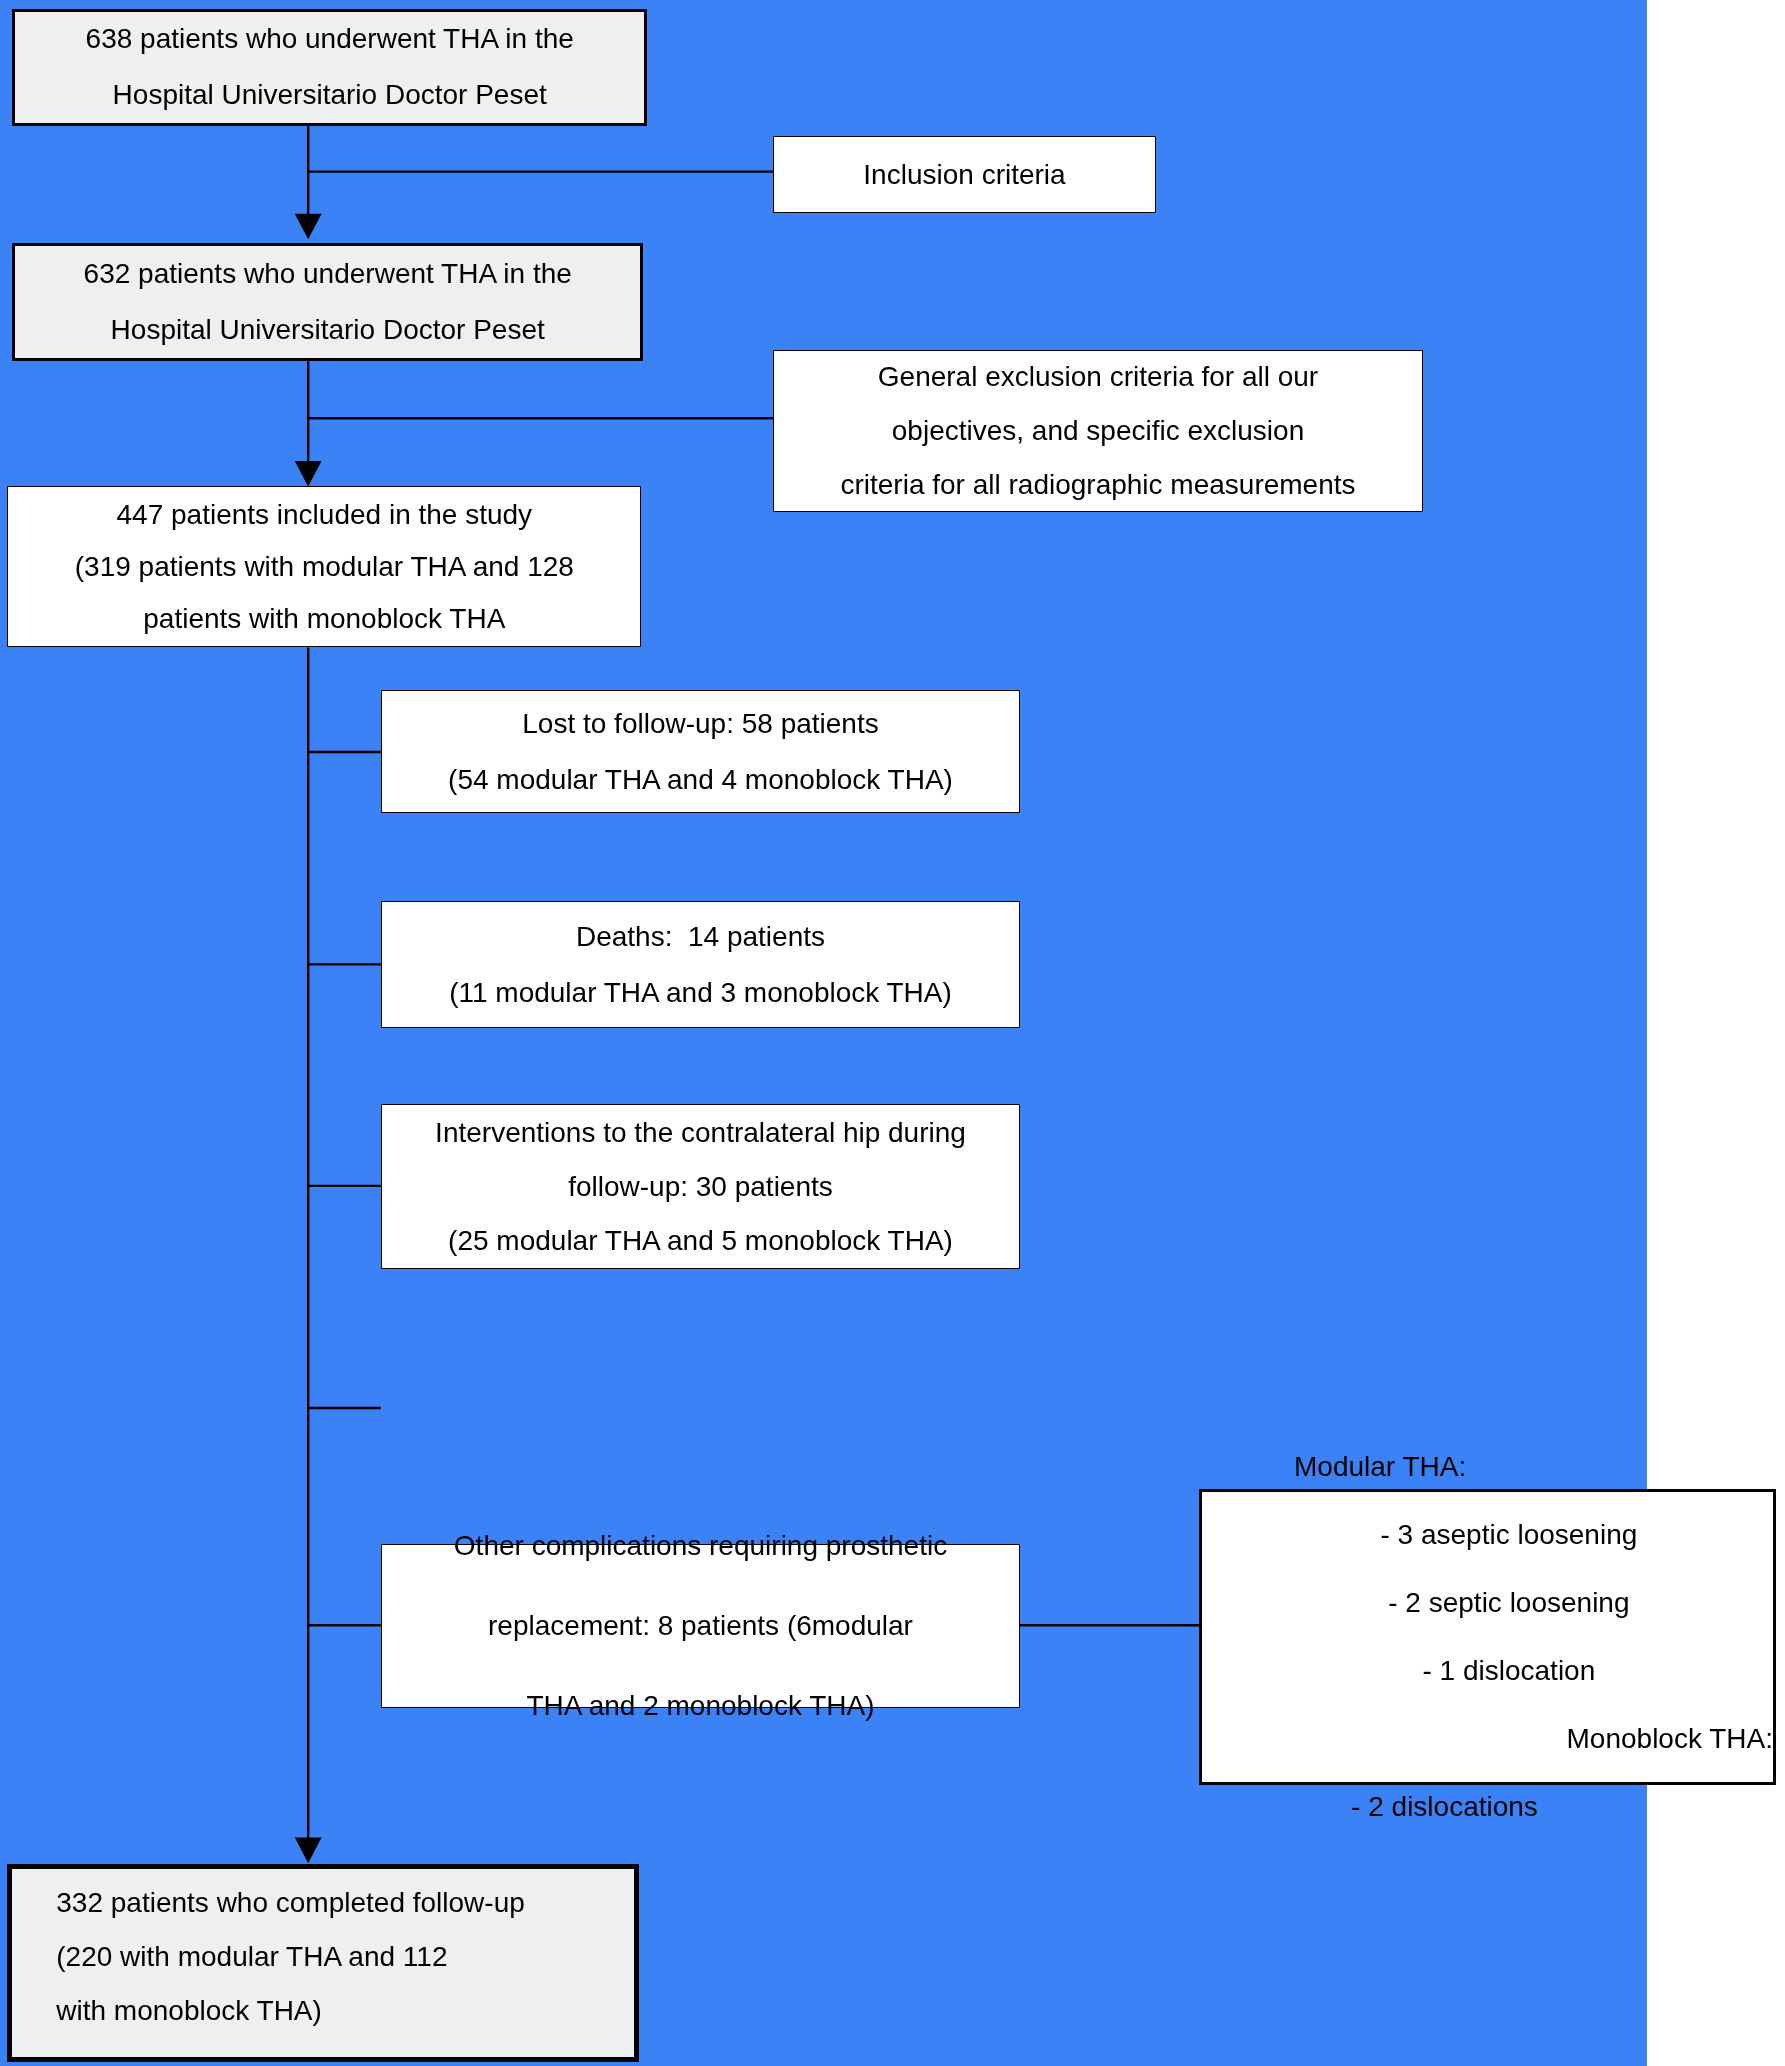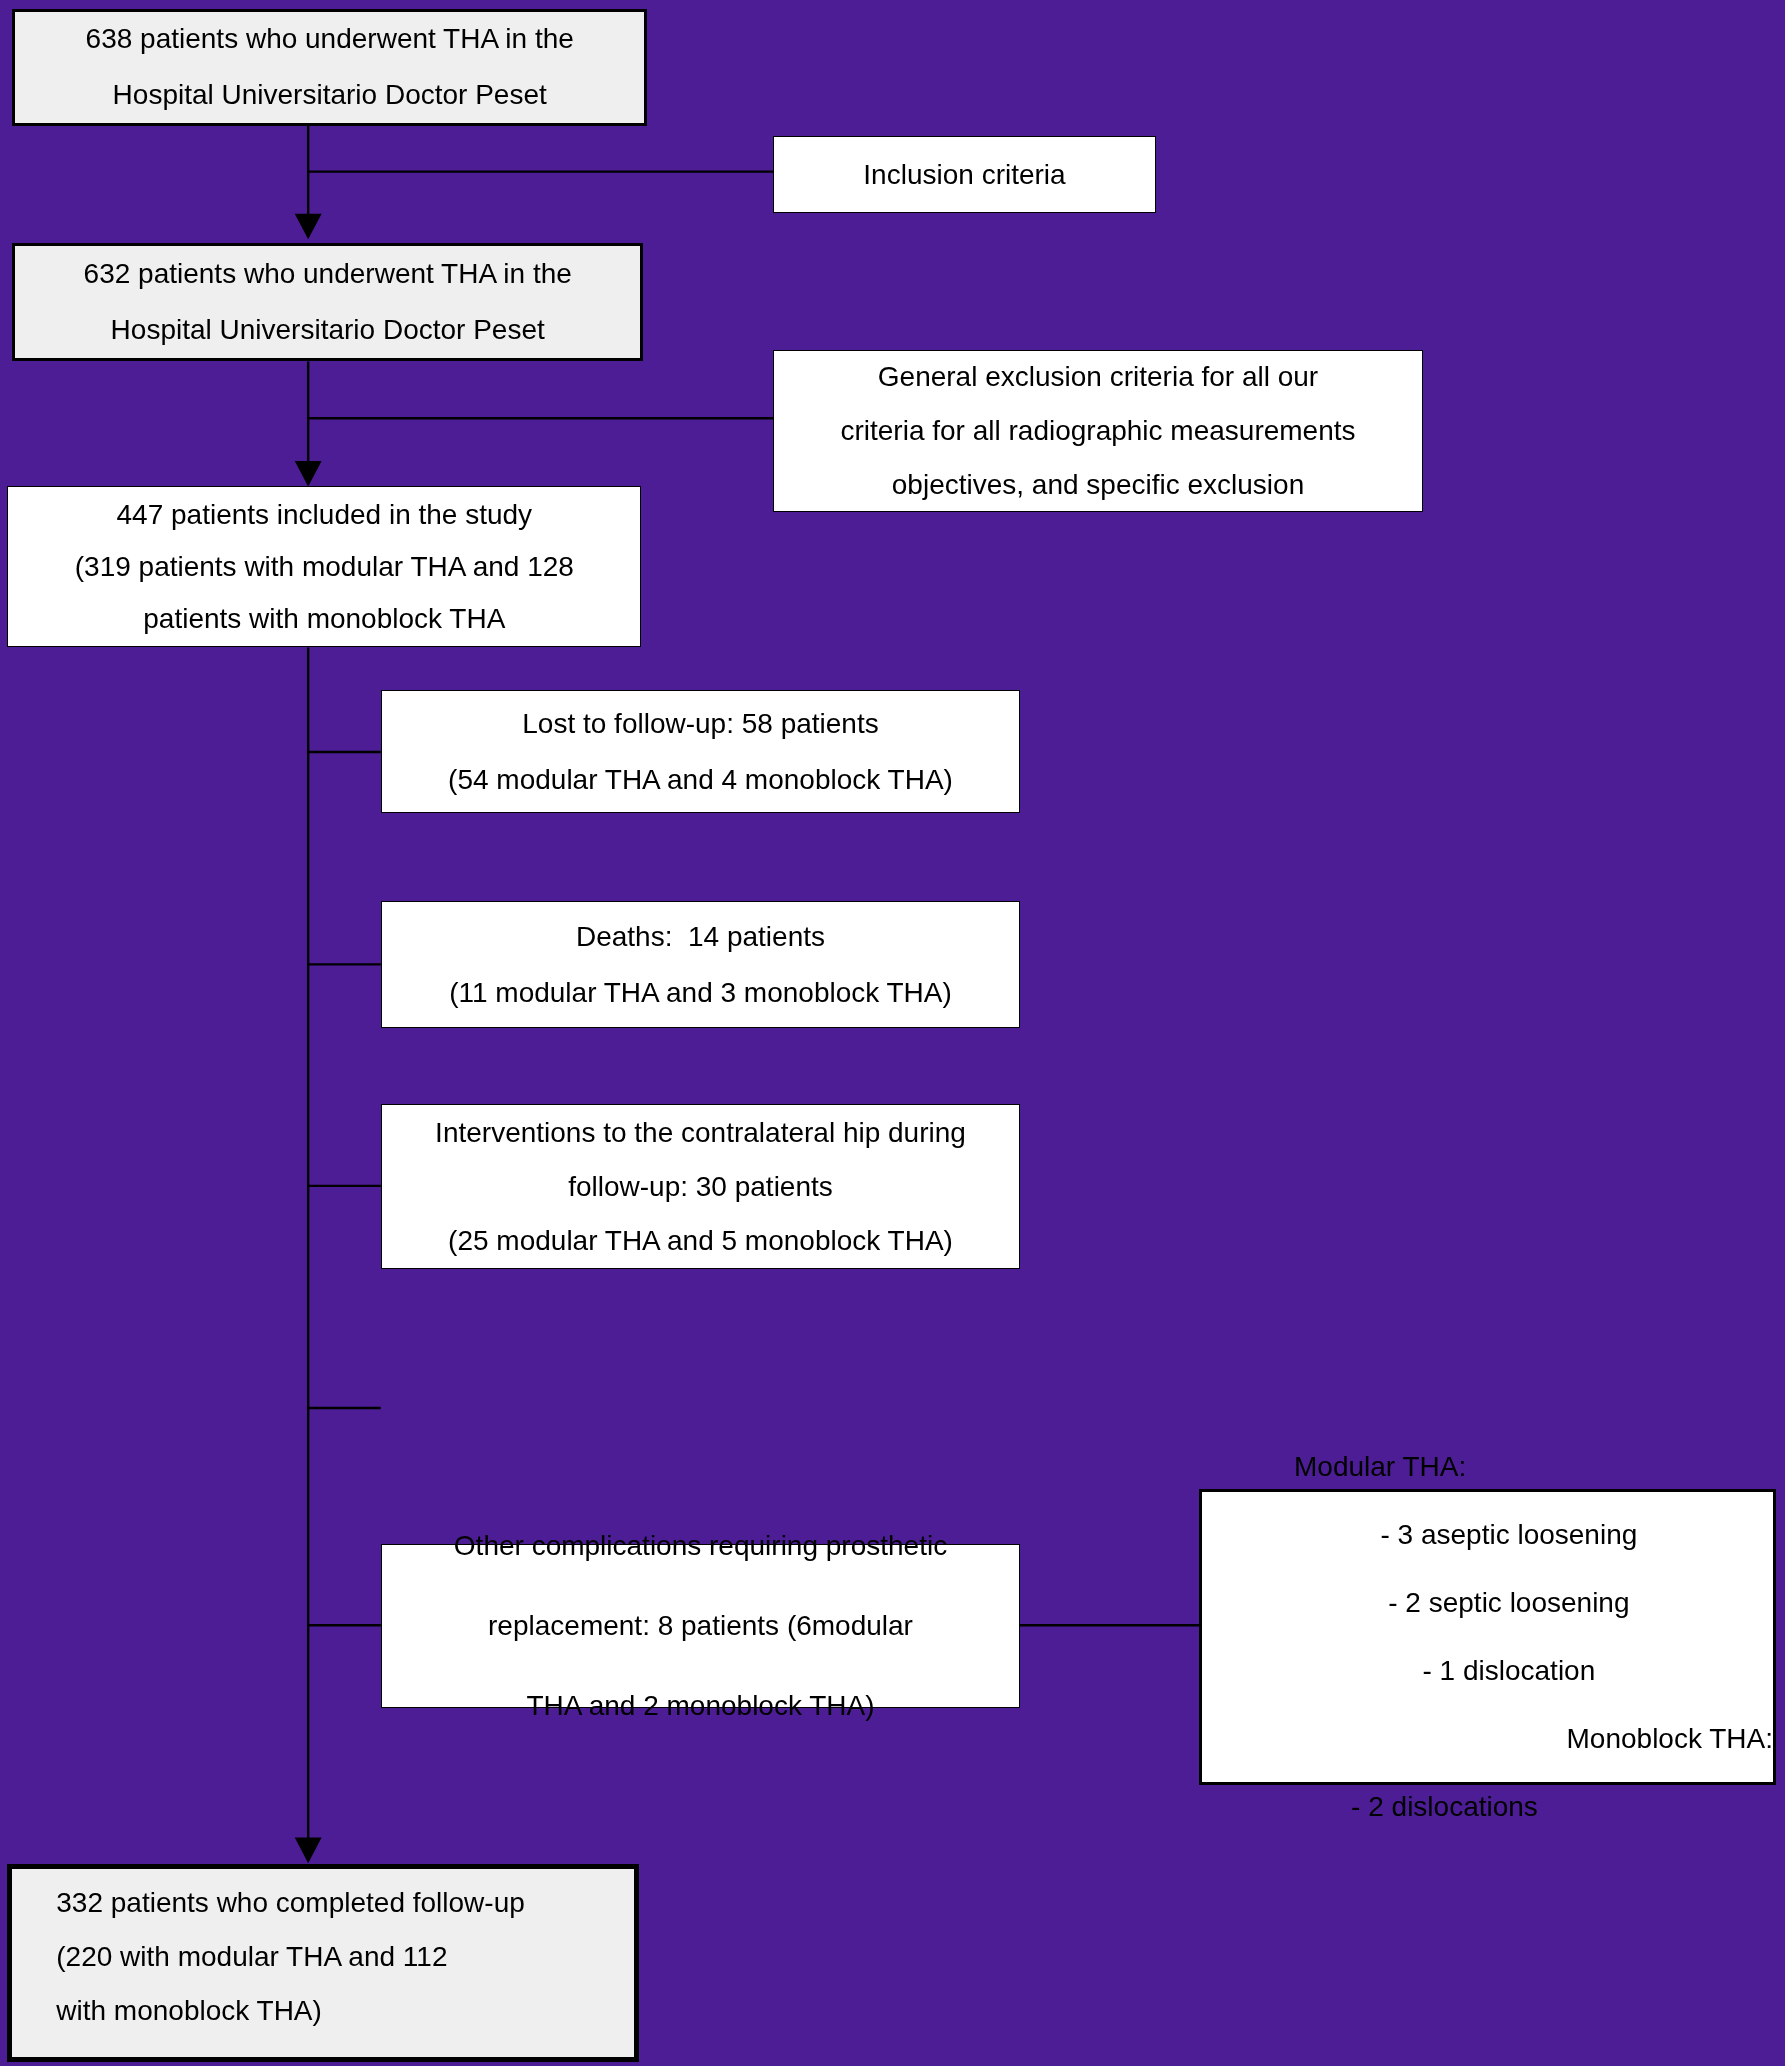--- a/index.html
+++ b/index.html
@@ -1,19 +1,19 @@
 <!DOCTYPE html>
 <html style="font-size:9.8px"><head>
 <meta charset="utf-8">
 <style>
   html,body{margin:0;padding:0;background:#ffffff;}
   #canvas{
     position:relative;
-    width:1785px;height:2066px;
-    background:#4c1d95;
+    width:1647px;height:2066px;
+    background:#3b82f6;
     font-family:"Liberation Sans","DejaVu Sans",sans-serif;
     color:#000000;
   }
   #connectors{position:absolute;left:0;top:0;width:1785px;height:2066px;pointer-events:none;}
   .node{
     position:absolute;
     box-sizing:border-box;
     background:#ffffff;
     border:2.4px solid #000000;
     display:flex;
@@ -84,22 +84,22 @@
     <div class="line">Inclusion criteria</div>
   </div>
 
   <div class="node grey" id="b632">
     <div class="line">632 patients who underwent THA in the</div>
     <div class="line">Hospital Universitario Doctor Peset</div>
   </div>
 
   <div class="node thin" id="bexclusion">
     <div class="line">General exclusion criteria for all our</div>
+    <div class="line">objectives, and specific exclusion</div>
     <div class="line">criteria for all radiographic measurements</div>
-    <div class="line">objectives, and specific exclusion</div>
   </div>
 
   <div class="node thin" id="b447">
     <div class="line">447 patients included in the study</div>
     <div class="line">(319 patients with modular THA and 128</div>
     <div class="line">patients with monoblock THA</div>
   </div>
 
   <div class="node thin" id="blost">
     <div class="line">Lost to follow-up: 58 patients</div>

